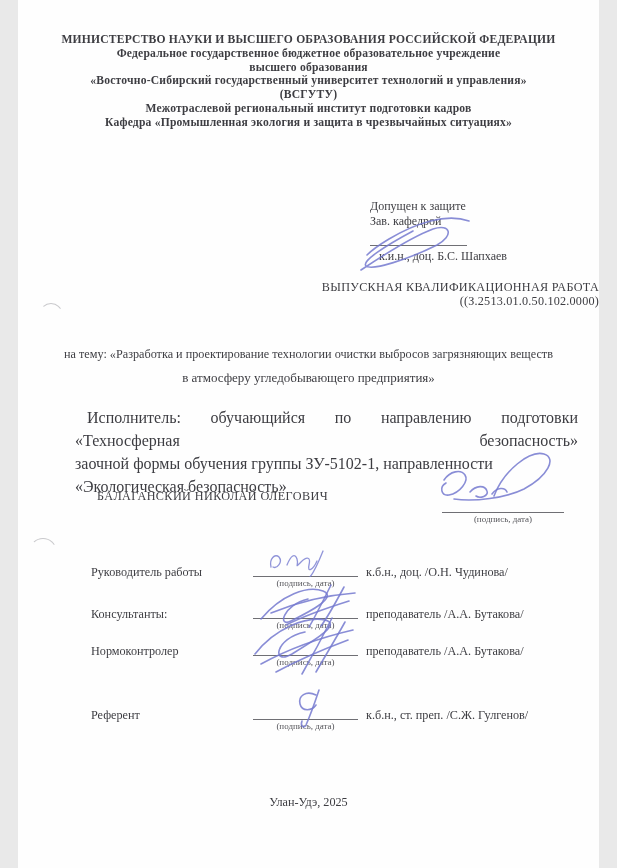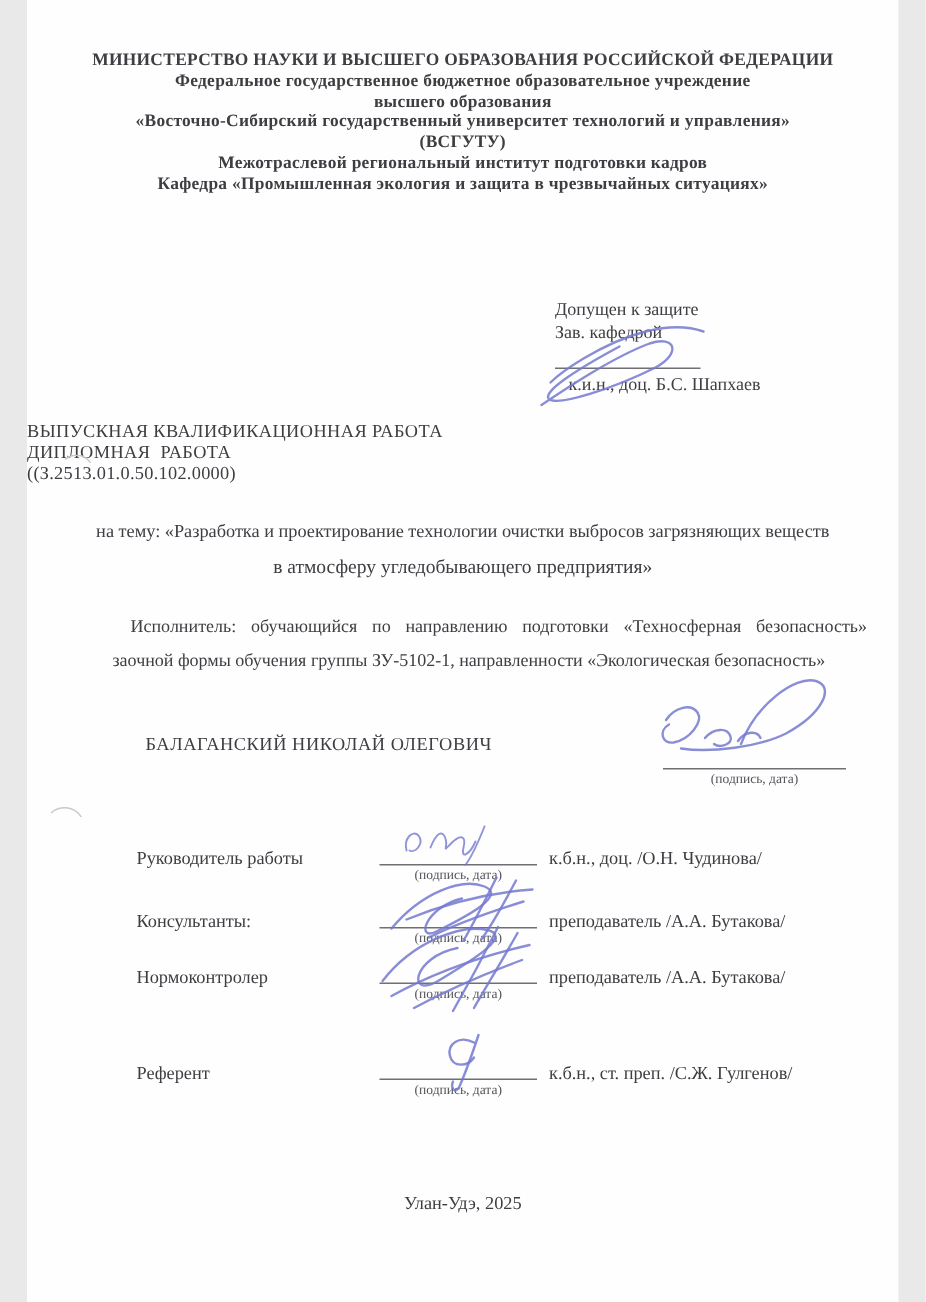--- a/index.html
+++ b/index.html
@@ -18,28 +18,28 @@
     text-align:center;font-weight:bold;
     font-size:11.6px;line-height:13.8px;
     letter-spacing:.2px;
   }
   
   .admit{position:absolute;left:352px;top:199px;font-size:12px;line-height:14.5px;}
   .admit-sign-row{position:absolute;left:352px;top:228px;height:15px;}
   .admit-line{display:inline-block;width:97px;border-bottom:1px solid #6f6f74;height:13px;vertical-align:bottom;}
   .admit-signer{display:inline-block;margin-left:9px;font-size:12px;vertical-align:bottom;}
   
-  .title-block{position:absolute;left:0;right:0;top:281px;text-align:left;font-size:12.2px;line-height:13.8px;letter-spacing:.3px;}
+  .title-block{position:absolute;left:0;right:0;top:281px;text-align:right;font-size:12.2px;line-height:13.8px;letter-spacing:.3px;}
   .title-block .t2{white-space:pre;}
   .title-block .t3{letter-spacing:.2px;}
   
   .theme1{position:absolute;left:0;right:0;top:347px;text-align:center;font-size:12.2px;}
   .theme2{position:absolute;left:0;right:0;top:370px;text-align:center;font-size:13px;}
   
-  .executor{position:absolute;left:57px;width:503px;top:406px;font-size:12px;line-height:23px;}
+  .executor{position:absolute;left:57px;width:503px;top:406px;font-size:16px;line-height:23px;}
   .executor .l1{text-align:justify;text-align-last:justify;text-indent:12px;}
   .executor .l2{text-align:left;}
   
   .student-name{position:absolute;left:79px;top:489px;font-size:12.2px;letter-spacing:.4px;}
   .student-sign-line{position:absolute;left:424px;top:499px;width:122px;height:13px;border-bottom:1px solid #6f6f74;}
   .student-caption{position:absolute;left:424px;top:514px;width:122px;text-align:center;font-size:9px;color:#55555a;}
   
   .srow{position:absolute;left:0;width:617px;height:50px;}
   .srow .role{position:absolute;left:73px;top:4px;font-size:12.2px;}
   .srow .sig-line{position:absolute;left:235px;top:0px;width:105px;height:15px;border-bottom:1px solid #6f6f74;}
@@ -77,21 +77,20 @@
   <div class="admit-sign-row">
     <span class="admit-line"></span><span class="admit-signer">к.и.н., доц. Б.С. Шапхаев</span>
   </div>
   <svg class="sig" style="left:333px;top:211px;" width="125" height="62" viewBox="0 0 125 62">
     <path d="M118,10 C95,2 65,12 38,28 C28,34 20,40 16,44"></path>
     <path d="M62,20 C36,34 10,50 15,55 C21,60 58,48 86,34 C103,25 100,12 82,18 C58,27 28,47 10,59"></path>
   </svg>
 
   <div class="title-block">
     <div class="t1">ВЫПУСКНАЯ КВАЛИФИКАЦИОННАЯ РАБОТА</div>
-    <div class="t2">ДИПЛОМНАЯ  РАБОТА</div>
     <div class="t3">((З.2513.01.0.50.102.0000)</div>
   </div>
 
   <div class="theme1">на тему: «Разработка и проектирование технологии очистки выбросов загрязняющих веществ</div>
   <div class="theme2">в атмосферу угледобывающего предприятия»</div>
 
   <div class="executor">
     <div class="l1">Исполнитель: обучающийся по направлению подготовки «Техносферная безопасность»</div>
     <div class="l2">заочной формы обучения группы ЗУ-5102-1, направленности «Экологическая безопасность»</div>
   </div>

